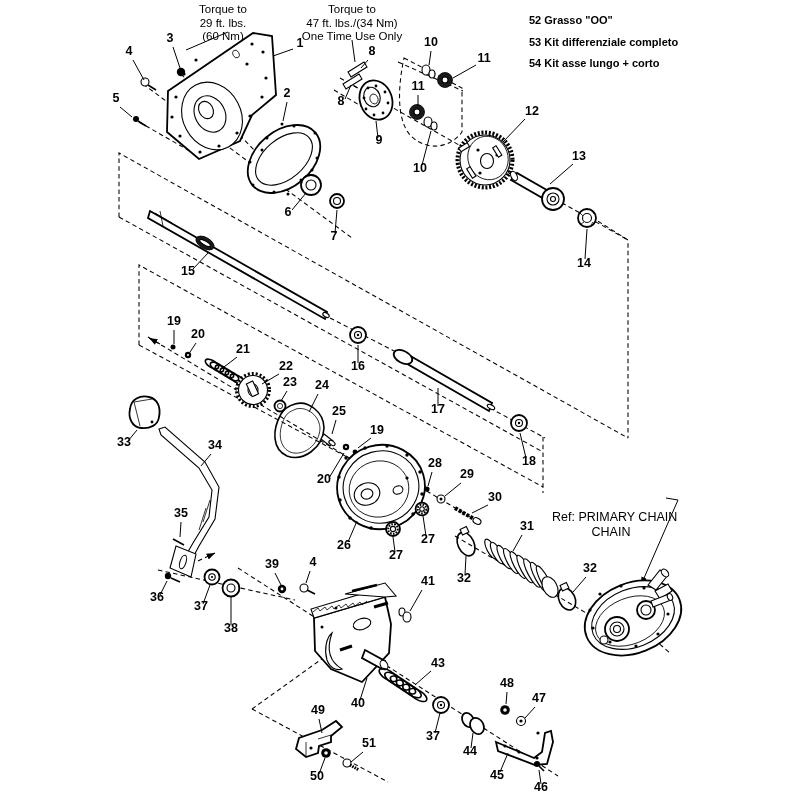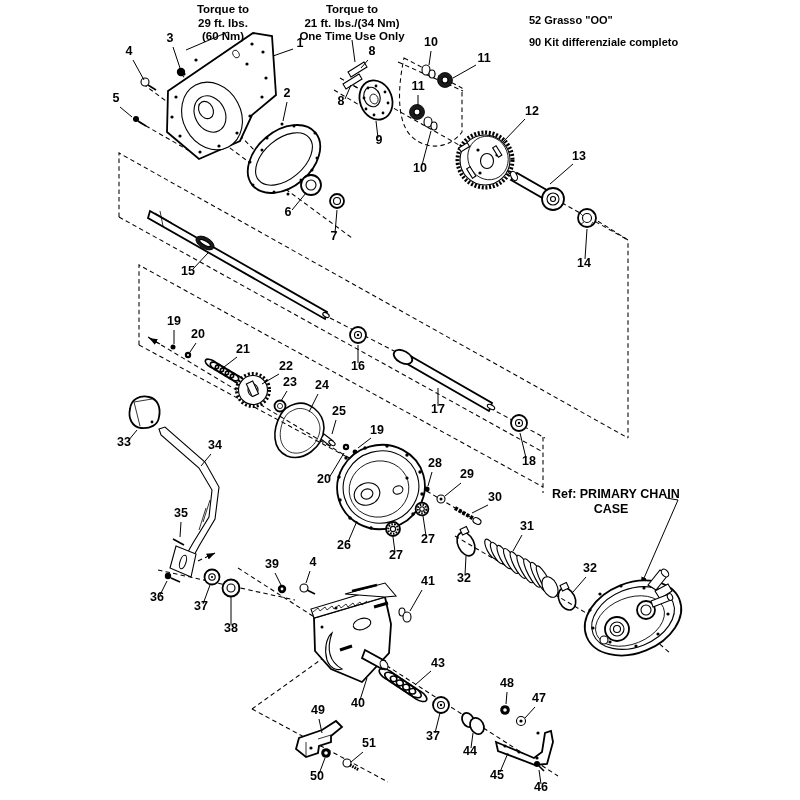--- a/index.html
+++ b/index.html
@@ -1,24 +1,24 @@
 <!DOCTYPE html>
 <html><head>
 <meta charset="utf-8">
 <style>
   html,body{margin:0;padding:0;background:#fff}
   #wrap{position:relative;width:800px;height:800px;background:#fff;overflow:hidden;
         font-family:"Liberation Sans",sans-serif;color:#000}
   #art{position:absolute;left:0;top:0}
-  .note{position:absolute;font-weight:bold;white-space:nowrap}
+  .note{position:absolute;font-weight:normal;white-space:nowrap}
   .note span{display:block}
   #note-left{left:160px;top:3px;width:126px;text-align:center;font-size:11.5px;line-height:13.5px}
   #note-right{left:284px;top:3px;width:136px;text-align:center;font-size:11.5px;line-height:13.5px}
   #kit-notes{left:529px;top:10px;font-size:11px;line-height:21.5px;font-weight:bold}
-  #ref-note{left:552px;top:487px;width:118px;text-align:center;font-size:12.5px;line-height:15px}
+  #ref-note{left:552px;top:510px;width:118px;text-align:center;font-size:12.5px;line-height:15px}
   
   .dl{fill:none;stroke:#000;stroke-width:1.05;stroke-dasharray:4.5,3.2}
   .ld{fill:none;stroke:#000;stroke-width:1}
   .o1{fill:#fff;stroke:#000;stroke-width:1.8}
   .o2{fill:#fff;stroke:#000;stroke-width:1.1}
   .o3{fill:none;stroke:#000;stroke-width:.8}
   .fl{fill:#000;stroke:none}
   .dk{fill:#1a1a1a;stroke:#000;stroke-width:.8}
   .tk{fill:none;stroke:#000;stroke-width:1.6}
   .plabel{font:bold 12.5px "Liberation Sans",sans-serif;fill:#000;text-anchor:middle}
@@ -563,25 +563,26 @@
       </g>
 </svg>
 
 <div class="note" id="note-left">
   <span>Torque to</span>
   <span>29 ft. lbs.</span>
   <span>(60 Nm)</span>
 </div>
 <div class="note" id="note-right">
   <span>Torque to</span>
-  <span>21 ft. lbs./(34 Nm)</span>
+  <span>47 ft. lbs./(34 Nm)</span>
   <span>One Time Use Only</span>
 </div>
 <div class="note" id="kit-notes">
   <span>52 Grasso "OO"</span>
-  <span>90 Kit differenziale completo</span>
+  <span>53 Kit differenziale completo</span>
+  <span>54 Kit asse lungo + corto</span>
 </div>
 <div class="note" id="ref-note">
   <span>Ref: PRIMARY CHAIN</span>
-  <span>CASE</span>
+  <span>CHAIN</span>
 </div>
 
 </div>
 
 </body></html>

